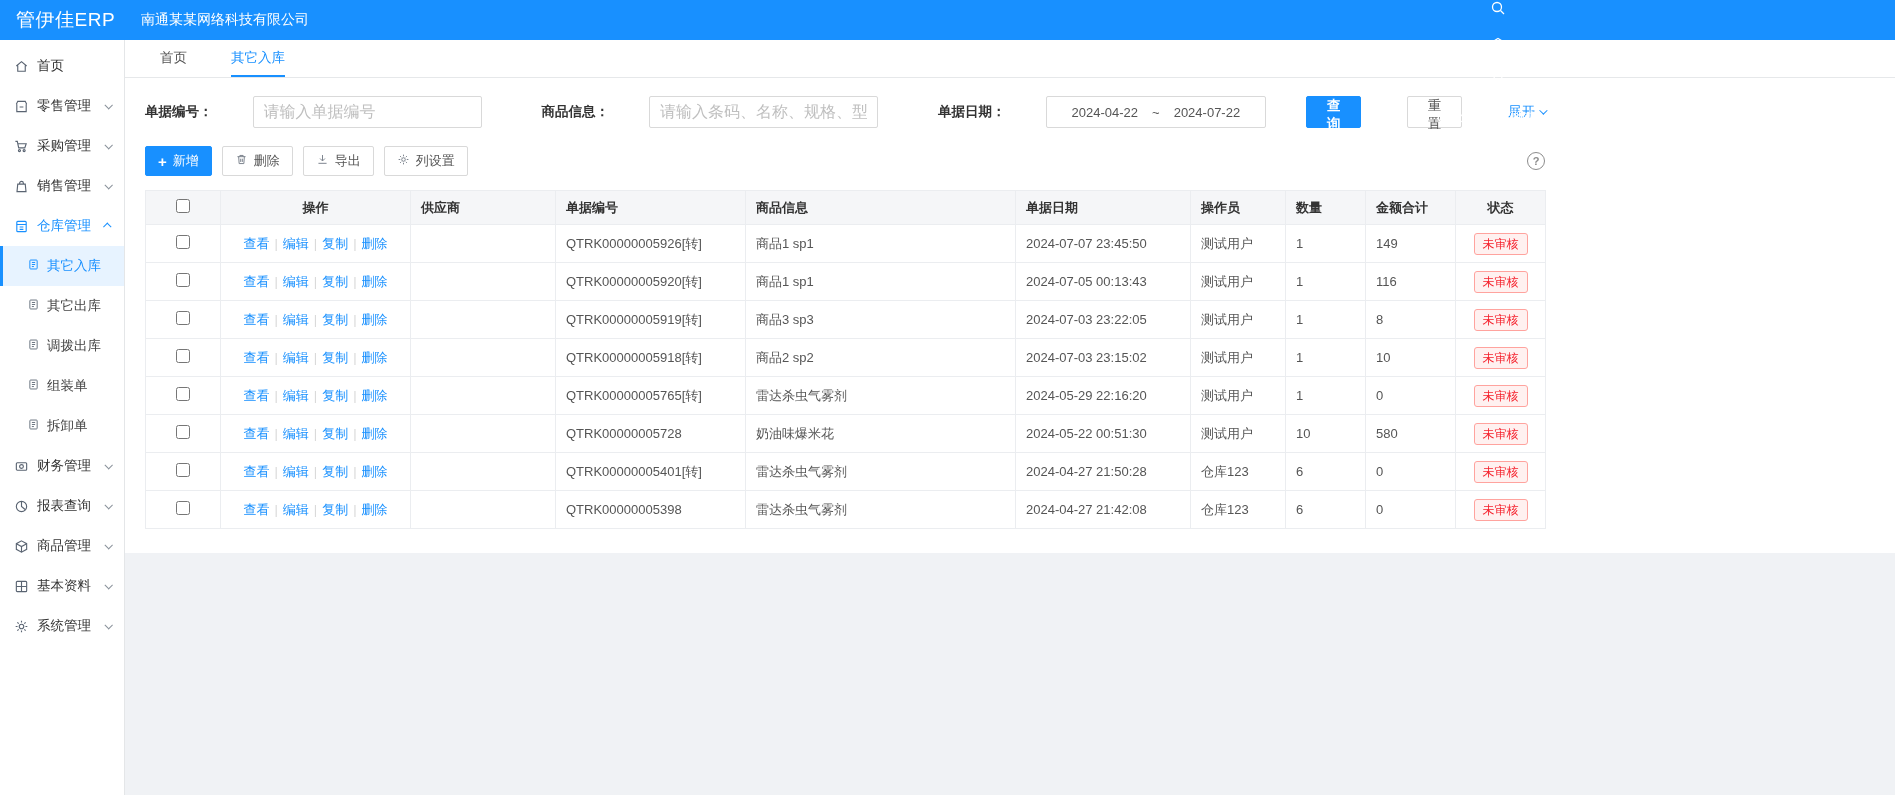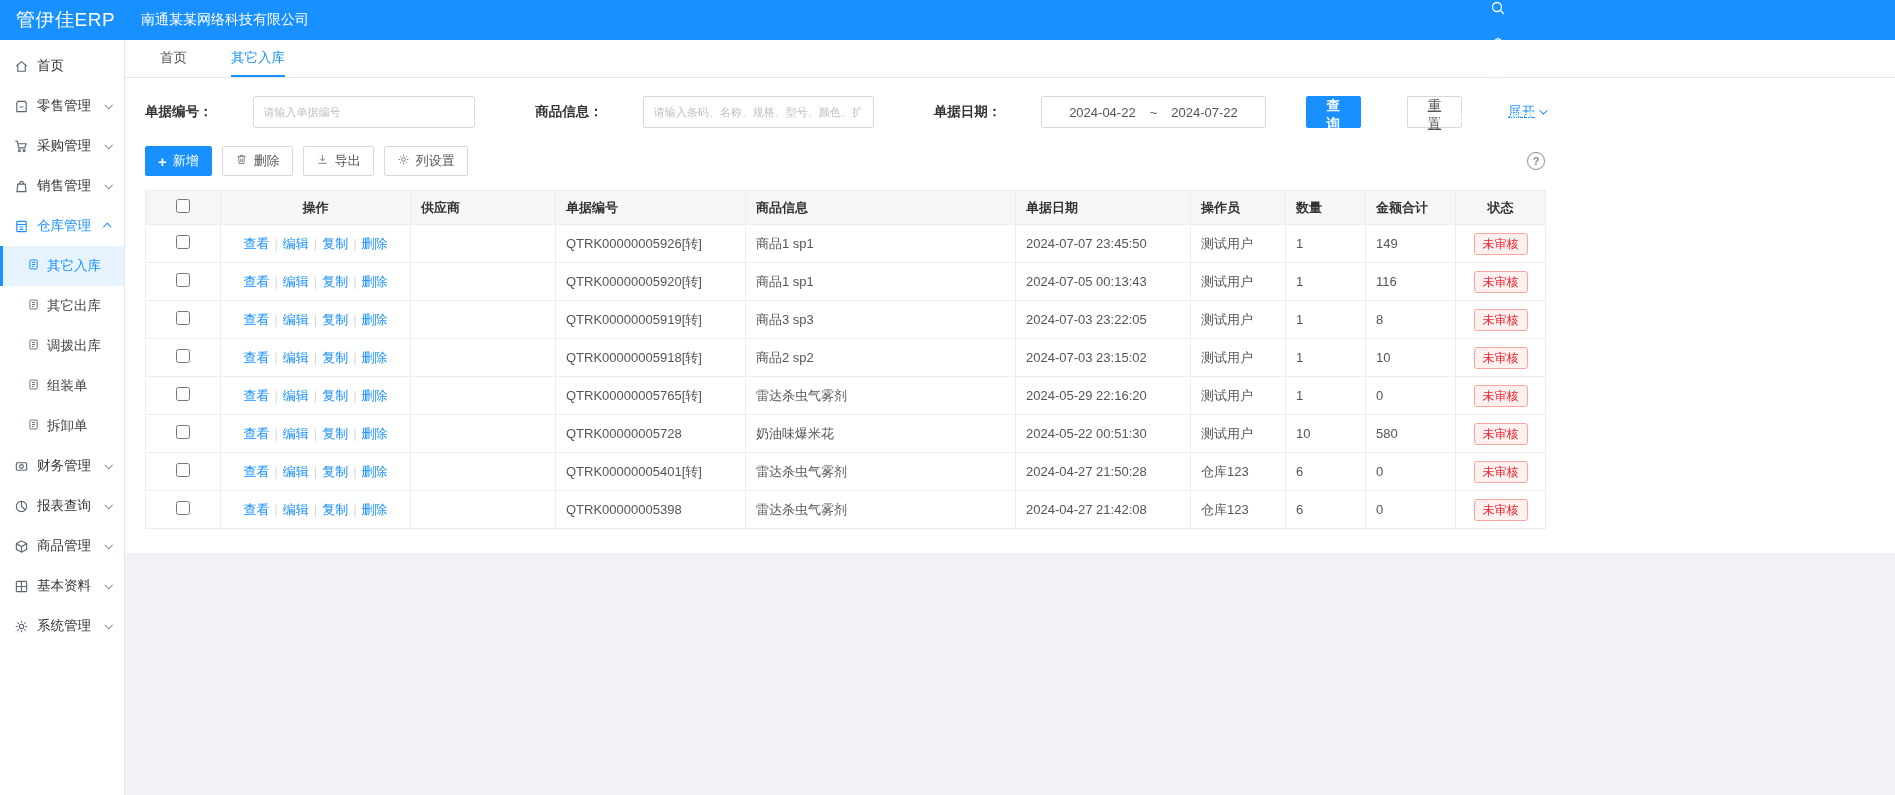--- a/index.html
+++ b/index.html
@@ -38,24 +38,24 @@
   .tab { display:flex; align-items:center; font-size:13.5px; color:#555; cursor:pointer; border-bottom:2px solid transparent; }
   .tab.active { color:#1890ff; border-bottom:2px solid #1890ff; }
 
   
   .panel { background:#fff; padding:18px 20px 24px 20px; }
   .panel-inner { width:1400px; }
 
   
   .filters { display:flex; align-items:center; margin-bottom:18px;gap:32px; }
   .flabel { font-weight:600; color:#333; margin-right:8px; white-space:nowrap; }
-  .finput { height:32px; border:1px solid #d9d9d9; border-radius:2px; padding:0 10px; font-size:11px; color:#555; outline:none; font-family:inherit; }
+  .finput { height:32px; border:1px solid #d9d9d9; border-radius:2px; padding:0 10px; font-size:16px; color:#555; outline:none; font-family:inherit; }
   .finput::placeholder { color:#bfbfbf; }
   .w1 { width:255px; } .w2 { width:265px; }
-  .ml28 { margin-left:28px; } .ml24 { margin-left:8px;font-weight:bold; } .ml14 { margin-left:14px;text-decoration:underline; }
+  .ml28 { margin-left:28px; } .ml24 { margin-left:8px;font-weight:bold; } .ml14 { margin-left:14px; }
   .daterange { width:260px; height:32px; border:1px solid #d9d9d9; border-radius:2px; display:flex; align-items:center; justify-content:center; gap:14px; color:#555; font-size:13px; cursor:pointer; }
   .btn { height:32px; padding:0 15px; border-radius:2px; border:1px solid #d9d9d9; background:#fff; color:#555; font-size:13.5px; cursor:pointer; font-family:inherit; }
   .btn.primary { background:#1890ff; border-color:#1890ff; color:#fff; }
   .linkblue { color:#1890ff; cursor:pointer; display:inline-flex; align-items:center; gap:4px; white-space:nowrap; }
   .chev-sm { width:6px; height:6px; border-right:1.4px solid #1890ff; border-bottom:1.4px solid #1890ff; transform:rotate(45deg) translateY(-2px); display:inline-block; }
 
   
   .toolbar { position:relative; display:flex; align-items:center; gap:10px; margin-bottom:14px; width:1400px; }
   .tbtn { height:30px; padding:0 12px; border:1px solid #d9d9d9; background:#fff; border-radius:2px; color:#555; font-size:13px; display:inline-flex; align-items:center; gap:6px; cursor:pointer; font-family:inherit; }
   .tbtn svg { stroke:#7a828c; fill:none; stroke-width:1.2; }

